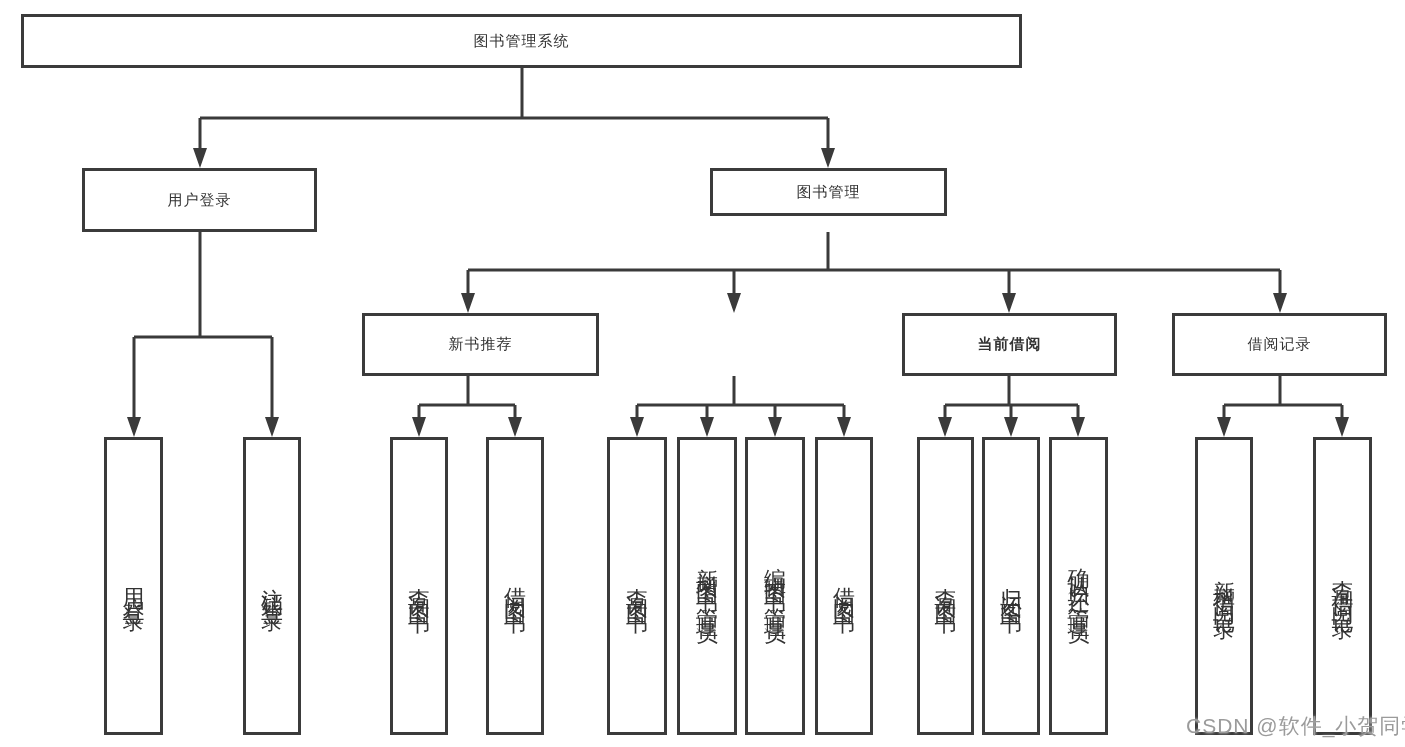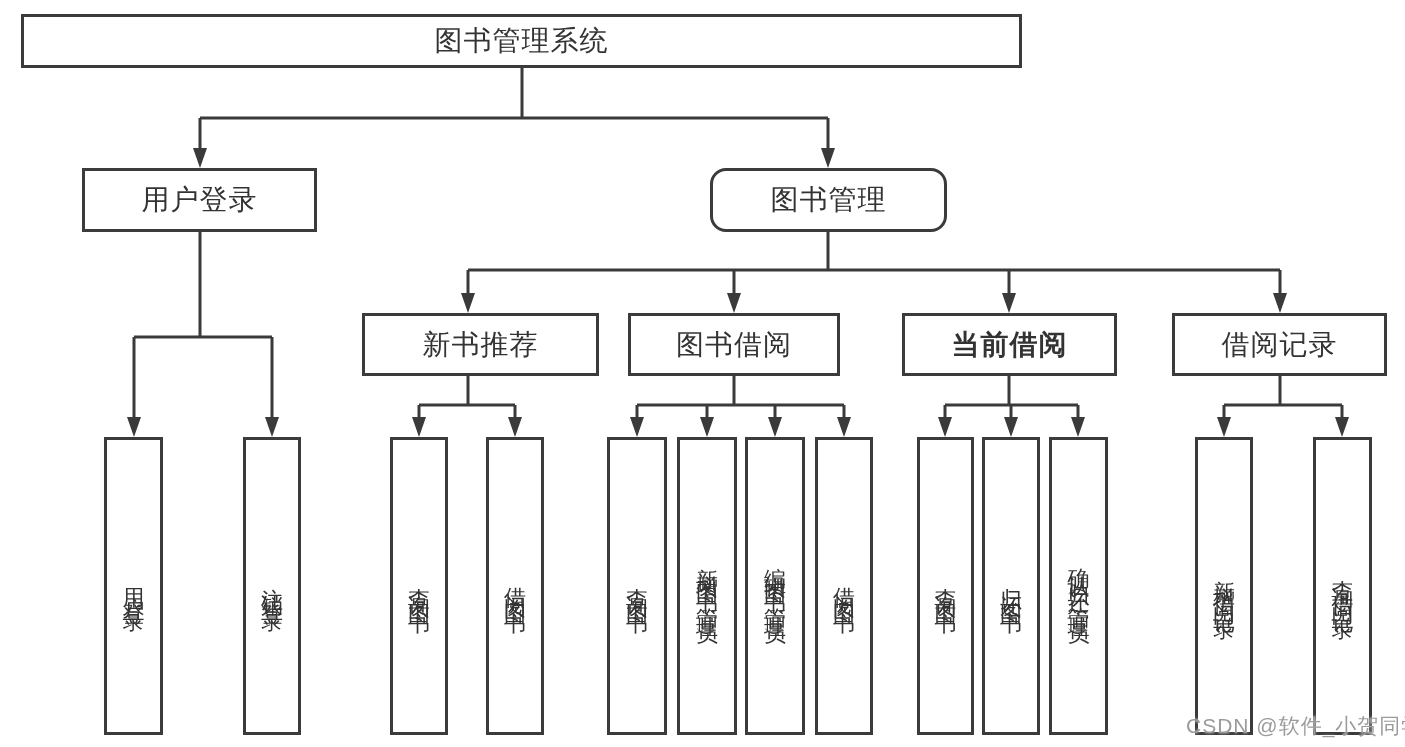--- a/index.html
+++ b/index.html
@@ -26,21 +26,21 @@
     box-sizing: border-box;
     border: 3px solid #3b3b3b;
     background: #ffffff;
     display: flex;
     align-items: center;
     justify-content: center;
     color: #333333;
     z-index: 2;
   }
   .hbox span {
-    font-size: 28px;
+    font-size: 15px;
     letter-spacing: 1px;
     white-space: nowrap;
   }
   .vbox .vtext {
     writing-mode: vertical-rl;
     text-orientation: mixed;
     font-size: 22px;
     letter-spacing: 8px;
     line-height: 1;
     white-space: nowrap;
@@ -93,29 +93,26 @@
              M1335 417 L1349 417 L1342 437 Z"></path>
   </svg>
 
   <div class="box hbox" style="left:21px; top:14px; width:1001px; height:54px;">
     <span>图书管理系统</span>
   </div>
 
   <div class="box hbox" style="left:82px; top:168px; width:235px; height:64px;">
     <span>用户登录</span>
   </div>
-  <div class="box hbox" style="left:710px; top:168px; width:237px; height:64px;border-radius:16px;">
+  <div class="box hbox" style="left:710px; top:168px; width:237px; height:48px;">
     <span>图书管理</span>
   </div>
 
   <div class="box hbox" style="left:362px; top:313px; width:237px; height:63px;">
     <span>新书推荐</span>
-  </div>
-  <div class="box hbox" style="left:628px; top:313px; width:212px; height:63px;">
-    <span>图书借阅</span>
   </div>
   <div class="box hbox" style="left:902px; top:313px; width:215px; height:63px;font-weight:bold;">
     <span>当前借阅</span>
   </div>
   <div class="box hbox" style="left:1172px; top:313px; width:215px; height:63px;">
     <span>借阅记录</span>
   </div>
 
   <div class="box vbox" style="left:104px; top:437px; width:59px; height:298px;">
     <span class="vtext">用户登录</span>

